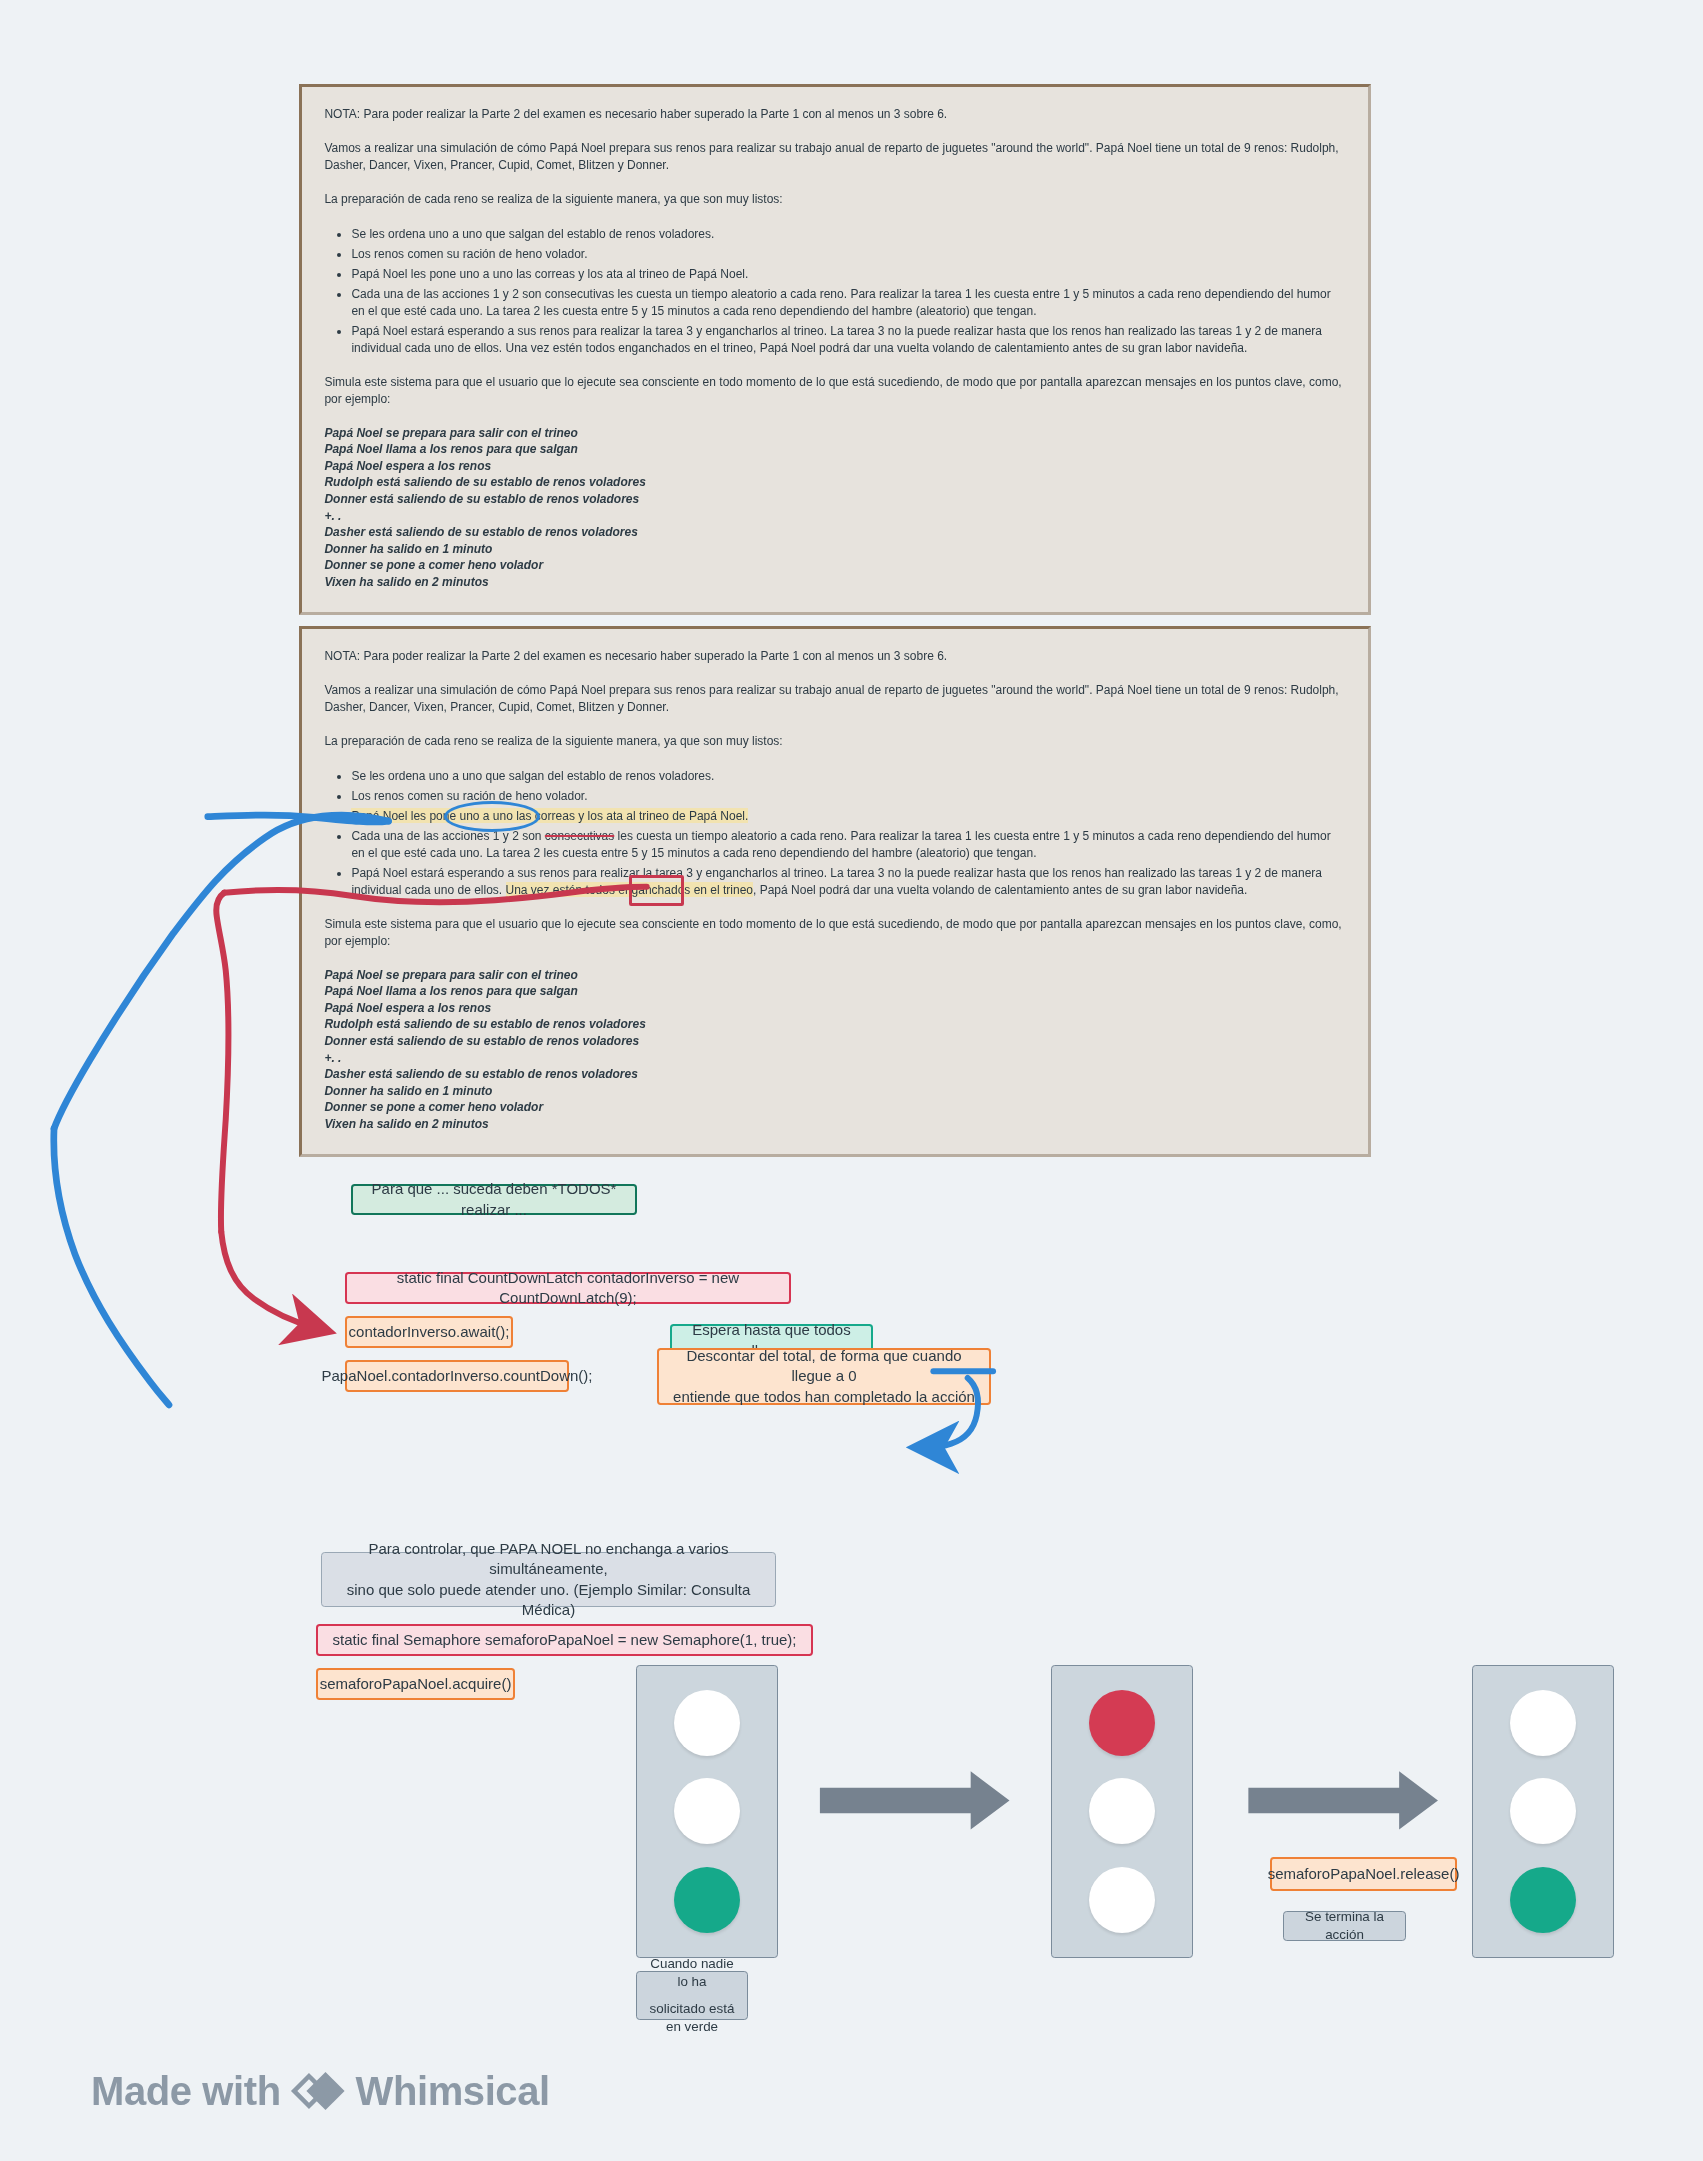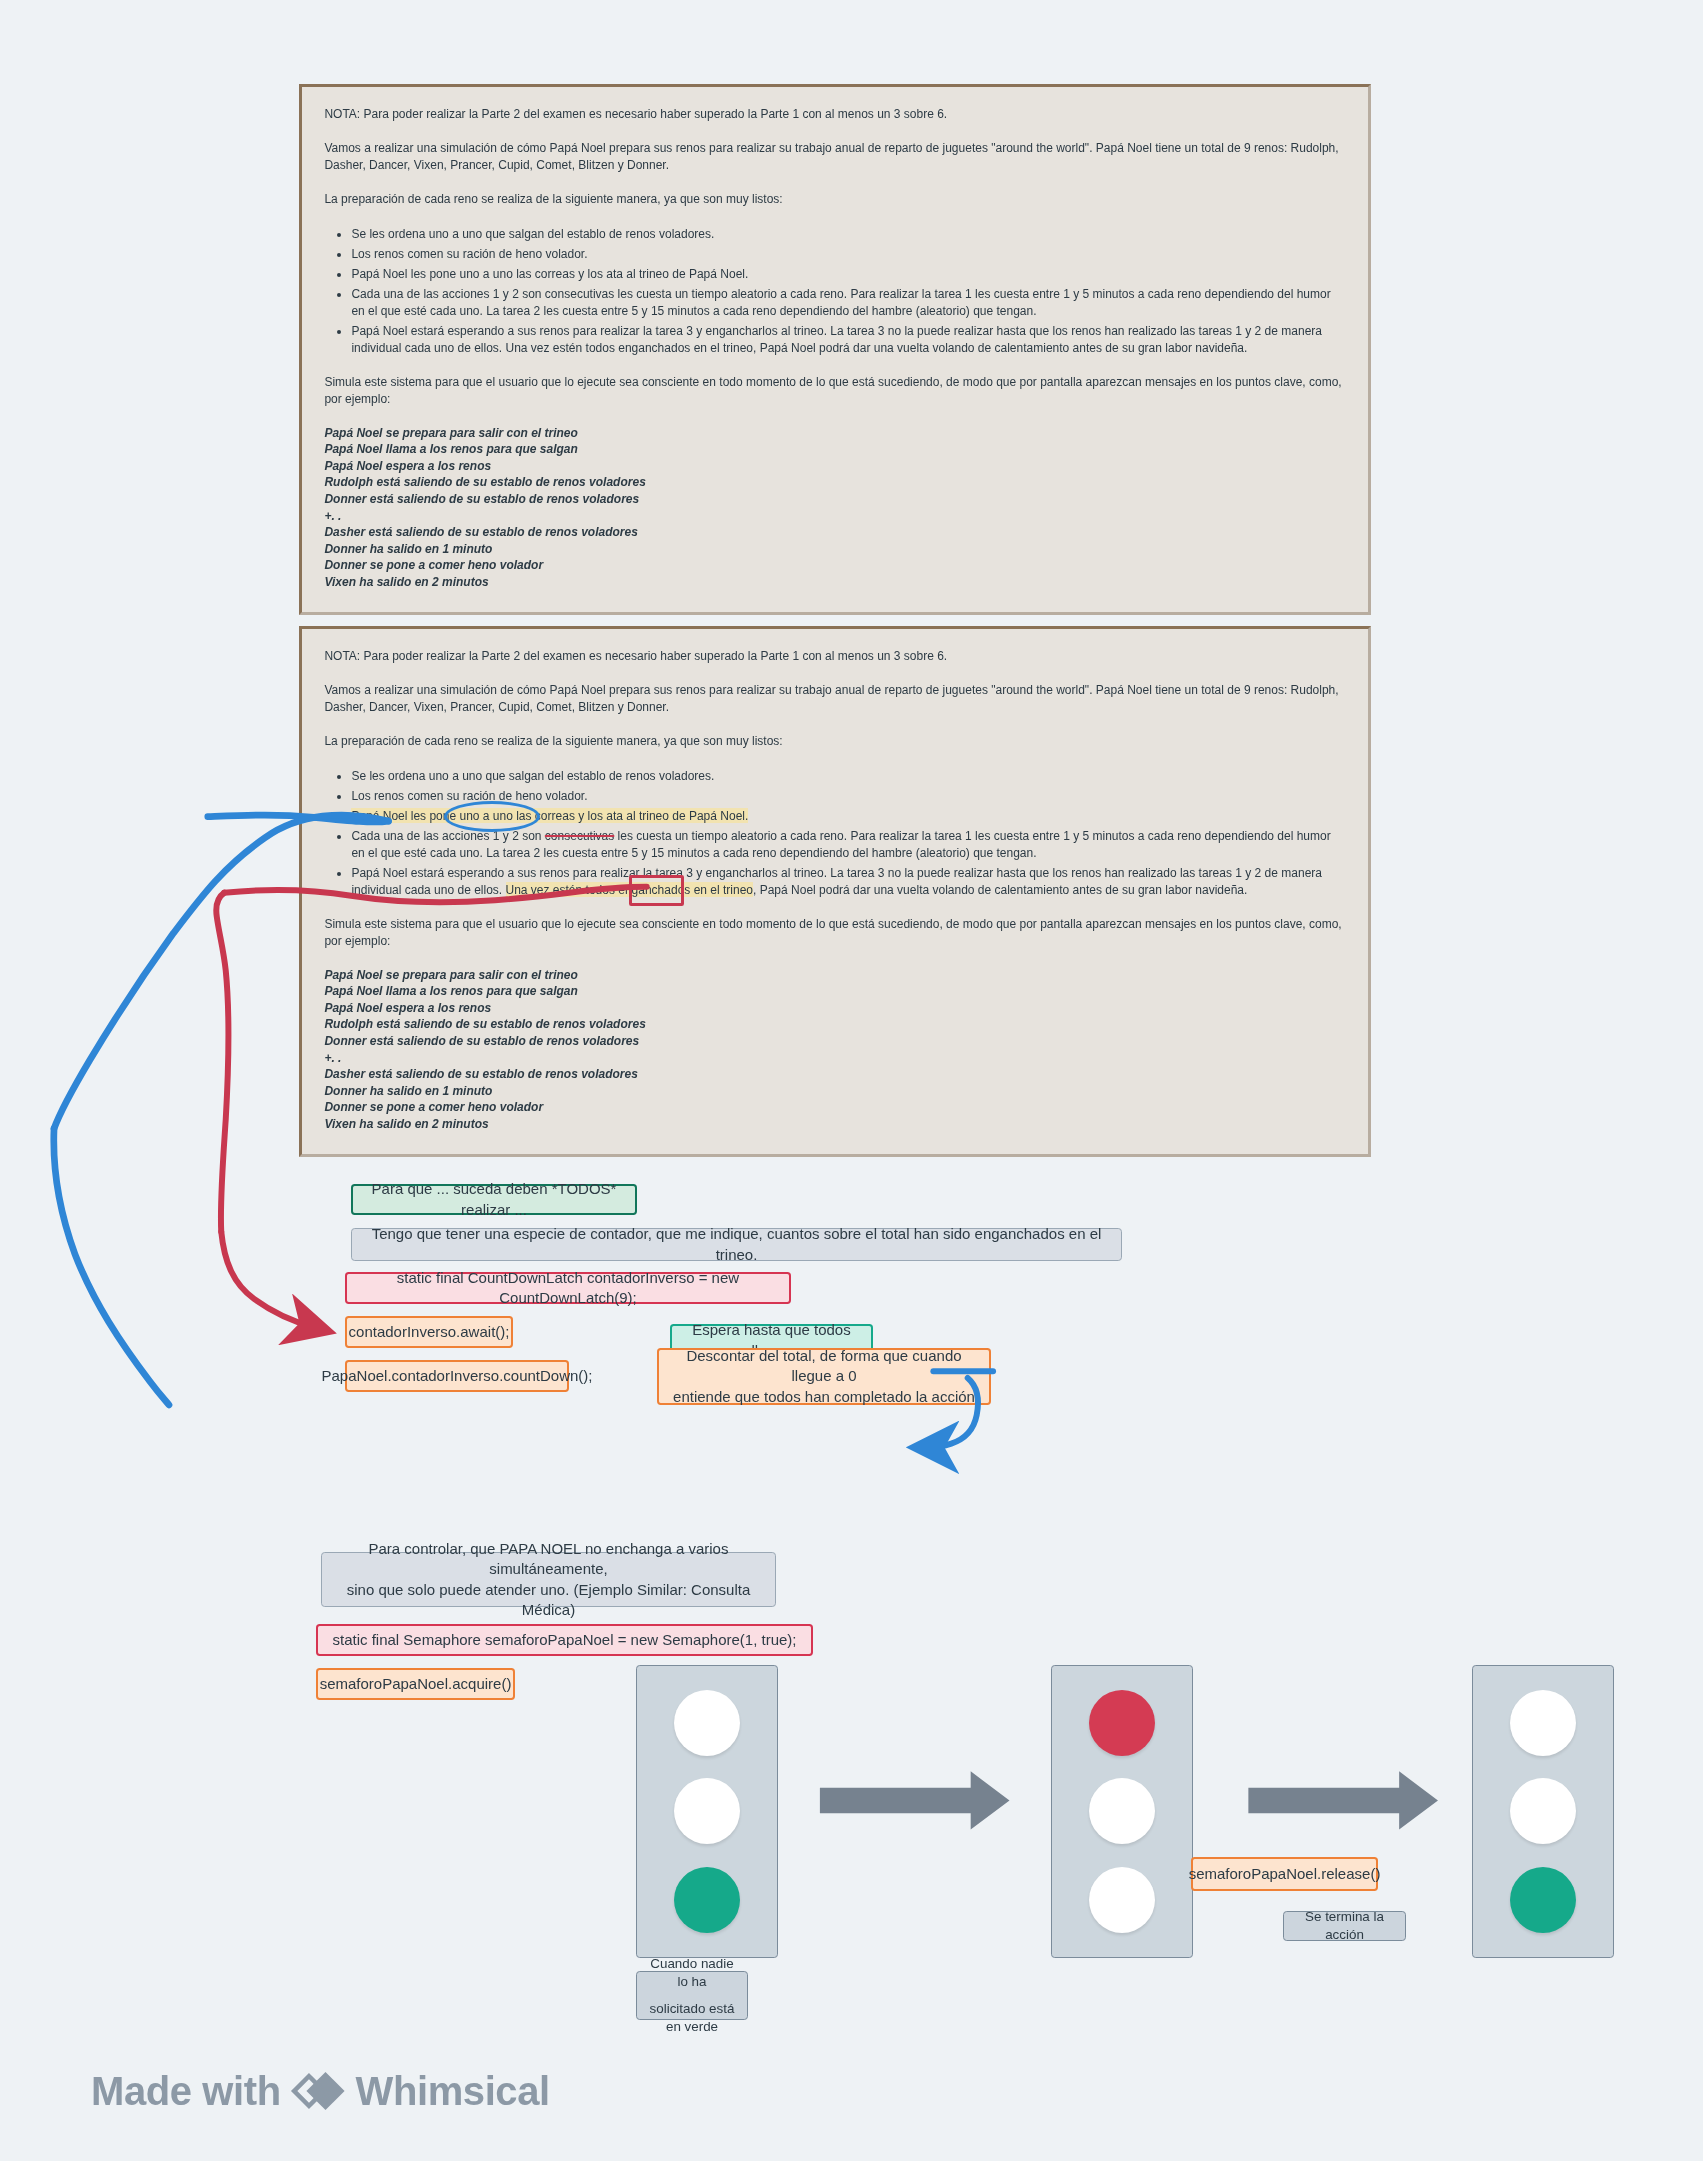--- a/index.html
+++ b/index.html
@@ -149,23 +149,20 @@
   </div>
 
   <div class="pen-ellipse" style="left:444px; top:801px; width:96px; height:31px;"></div>
 
   <div class="pen-rect" style="left:629px; top:875px; width:55px; height:31px;"></div>
 
   <div class="box box-green" style="left:351px; top:1184px; width:286px; height:31px;">
     <span>Para que ... suceda deben *TODOS* realizar ...</span>
   </div>
 
-  <div class="box box-gray" style="left:351px; top:1228px; width:771px; height:33px;">
-    <span>Tengo que tener una especie de contador, que me indique, cuantos sobre el total han sido enganchados en el trineo.</span>
-  </div>
 
   <div class="box box-pink" style="left:345px; top:1272px; width:446px; height:32px;">
     <span>static final CountDownLatch contadorInverso = new CountDownLatch(9);</span>
   </div>
 
   <div class="box box-orange" style="left:345px; top:1316px; width:168px; height:32px;">
     <span>contadorInverso.await();</span>
   </div>
 
   <div class="box box-teal" style="left:670px; top:1314px; width:203px; height:33px;">
@@ -209,21 +206,21 @@
     <div class="lamp"></div>
     <div class="lamp"></div>
   </div>
 
   <div class="signal" style="left:1472px; top:1665px; width:142px; height:293px;">
     <div class="lamp"></div>
     <div class="lamp"></div>
     <div class="lamp green"></div>
   </div>
 
-  <div class="box box-orange" style="left:1191px; top:1857px; width:187px; height:34px;">
+  <div class="box box-orange" style="left:1270px; top:1857px; width:187px; height:34px;">
     <span>semaforoPapaNoel.release()</span>
   </div>
 
   <div class="box box-slate" style="left:1283px; top:1911px; width:123px; height:30px; font-size:13.4px;">
     <span>Se termina la acción</span>
   </div>
 
   <svg id="overlay" viewBox="0 0 2282 2895">
     <defs>
       <marker id="ah-red" markerWidth="9" markerHeight="9" refX="5" refY="4.5" orient="auto" markerUnits="strokeWidth">

